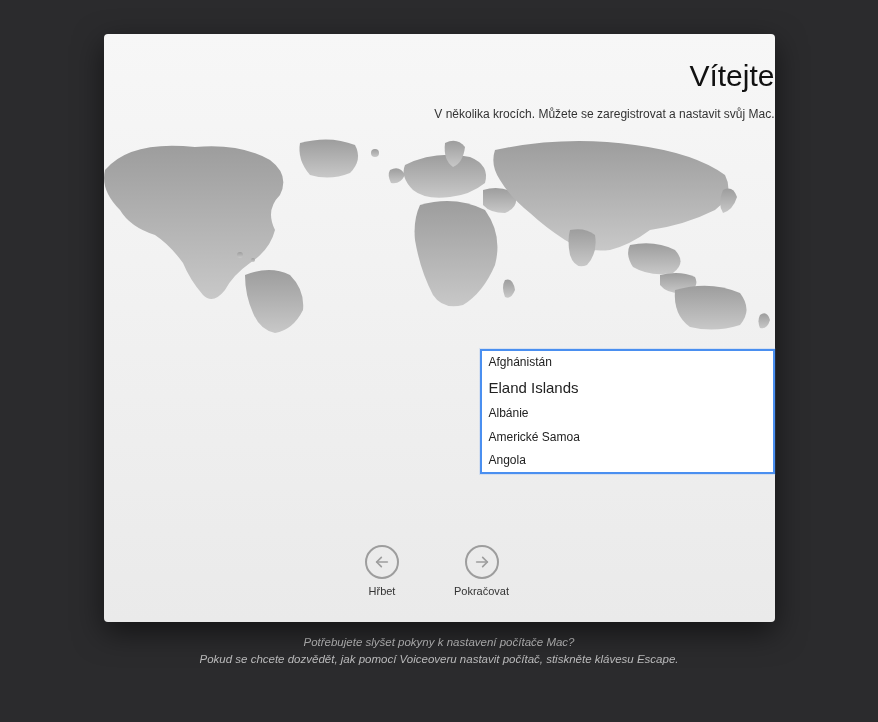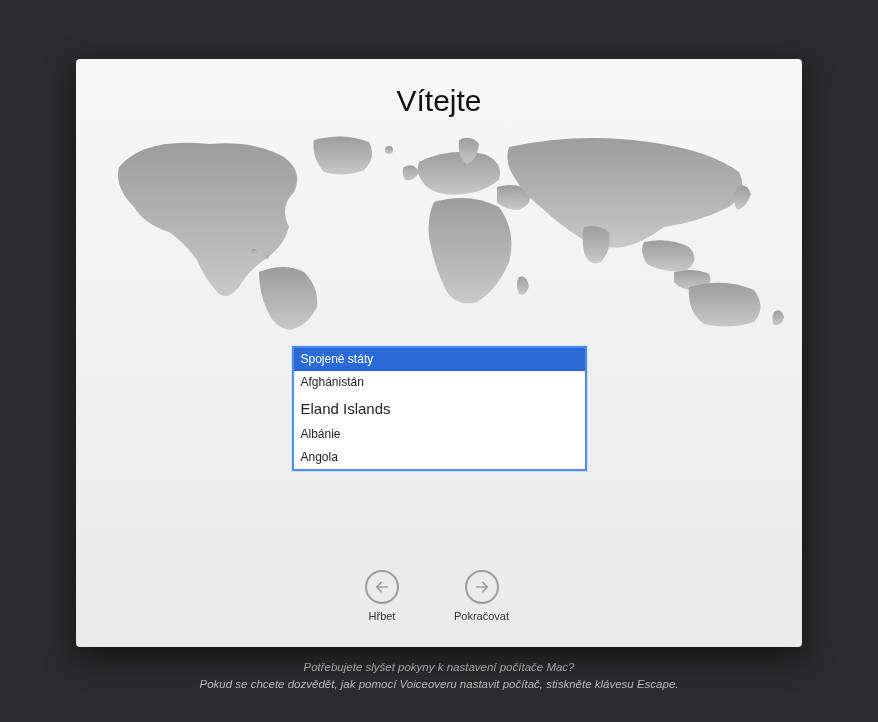--- a/index.html
+++ b/index.html
@@ -11,29 +11,29 @@
       width: 878px;
       height: 722px;
       background: #2b2b2d;
       font-family: -apple-system, "Helvetica Neue", Helvetica, Arial, sans-serif;
       display: flex;
       flex-direction: column;
       align-items: center;
       overflow: hidden;
     }
     .panel {
-      margin-top: 59px;
-      width: 726px;
+      margin-top: 34px;
+      width: 671px;
       height: 588px;
       background: linear-gradient(#f7f7f7, #eaeaea);
       border-radius: 4px;
       box-shadow: 0 10px 30px rgba(0,0,0,0.55);
       display: flex;
       flex-direction: column;
-      align-items: center;
+      align-items: flex-end;
       padding-top: 25px;
       position: relative;
     }
     .title {
       font-size: 30px;
       font-weight: 400;
       color: #111;
       text-align: center;
     }
     .subtitle {
@@ -129,20 +129,21 @@
     .footer .line2 {
       display: block;
     }
   </style>
 </head>
 <body>
 
 <div class="panel">
 
   <h1 class="title">Vítejte</h1>
+  <p class="subtitle">V několika krocích. Můžete se zaregistrovat a nastavit svůj Mac.</p>
 
   <div class="world-map">
     <svg viewBox="0 0 700 200" preserveAspectRatio="xMidYMid meet">
       <defs>
         <linearGradient id="mapGrad" x1="0" y1="0" x2="0" y2="1">
           <stop offset="0%" stop-color="#9d9d9d"></stop>
           <stop offset="100%" stop-color="#c8c8c8"></stop>
         </linearGradient>
       </defs>
 
@@ -178,24 +179,24 @@
       <path class="map-shape" d="M685 180 Q692 175 695 185 Q692 195 685 193 Q682 186 685 180 Z"></path>
 
       <circle class="map-shape" cx="165" cy="120" r="3"></circle>
       <circle class="map-shape" cx="178" cy="125" r="2"></circle>
 
       <circle class="map-shape" cx="300" cy="18" r="4"></circle>
     </svg>
   </div>
 
   <div class="listbox" id="country-listbox">
-      <div class="listbox-item selected">Spojené státy</div>
       <div class="listbox-item">Afghánistán</div>
       <div class="listbox-item emph">Eland Islands</div>
       <div class="listbox-item">Albánie</div>
+      <div class="listbox-item">Americké Samoa</div>
       <div class="listbox-item">Angola</div>
     </div>
 
   <div class="nav-row">
     <div class="nav-btn">
       <div class="nav-circle">
         <svg viewBox="0 0 24 24" fill="none" stroke="currentColor" stroke-width="2.5" stroke-linecap="round" stroke-linejoin="round">
           <line x1="20" y1="12" x2="4" y2="12"></line>
           <polyline points="11 5 4 12 11 19"></polyline>
         </svg>

